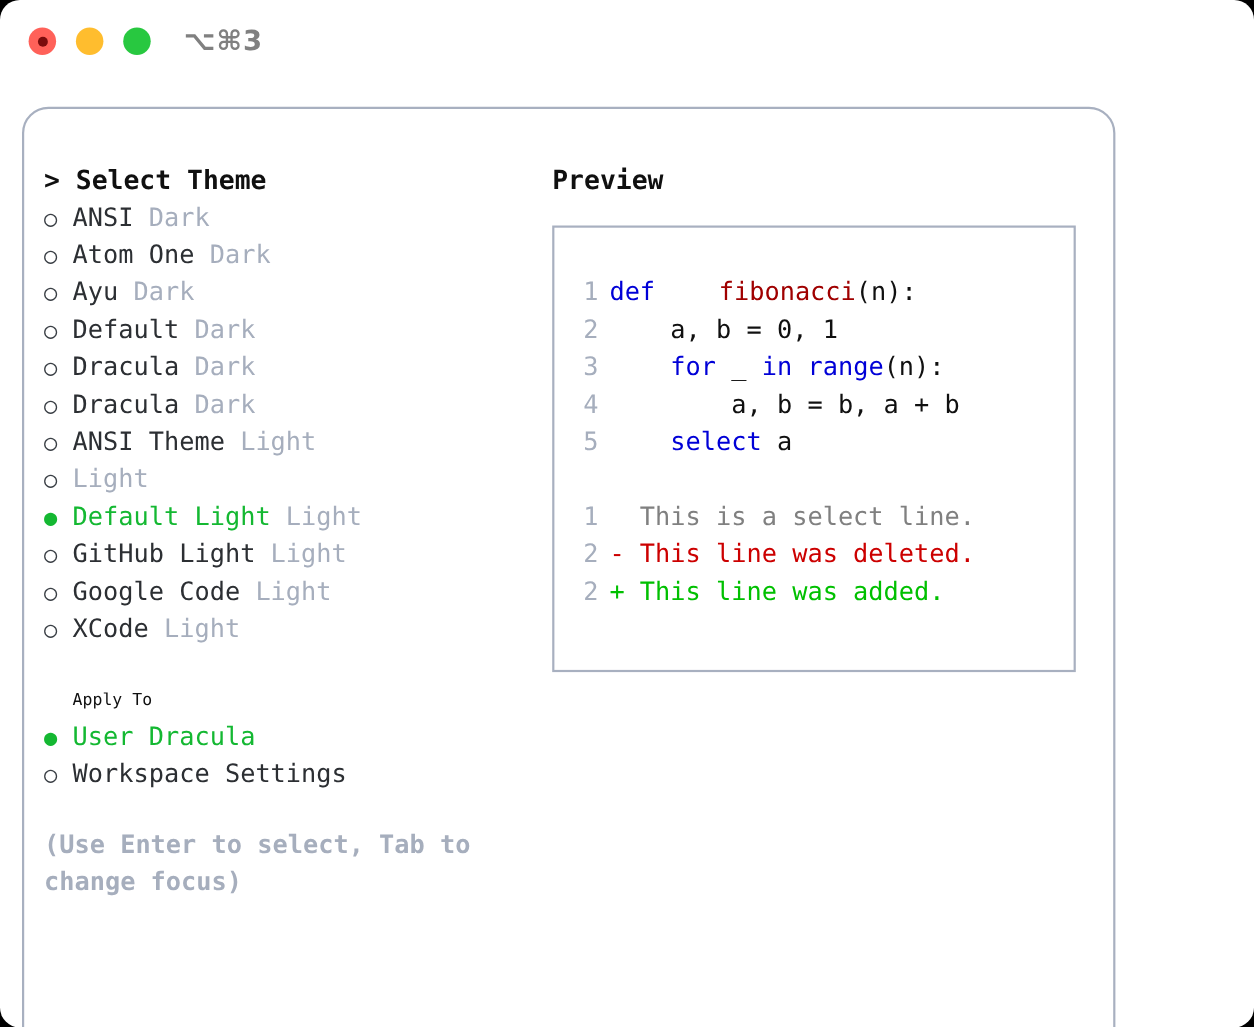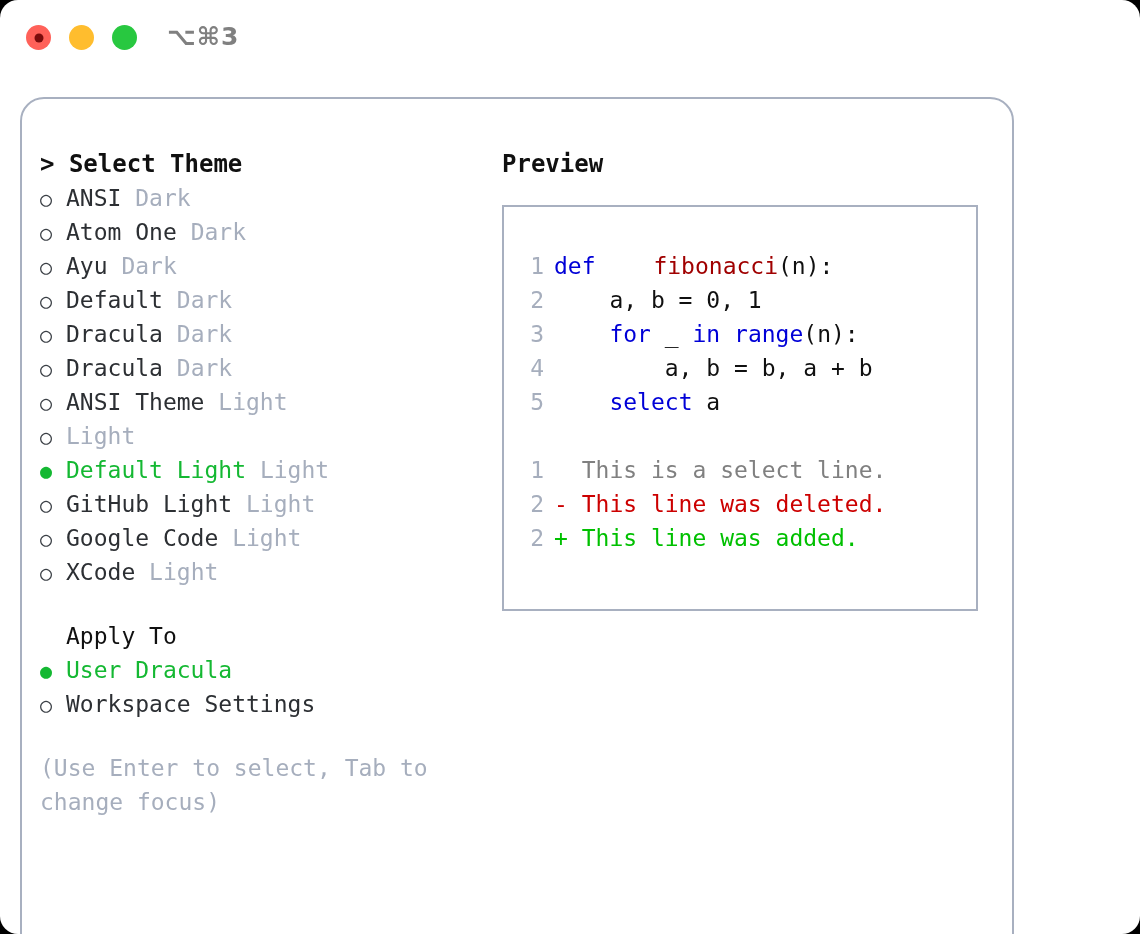--- a/index.html
+++ b/index.html
@@ -111,32 +111,33 @@
   }
   .marker.sel { color: #14b832; }
   .row .name  { color: #2c2f33; }
   .row.selected .name { color: #14b832; }
   .row .mode  { color: #a6aebd; }
 
   .apply-head {
     margin-top: 30px;
     height: 34px;
     line-height: 34px;
-    font-size: 23px;
+    font-size: 15px;
     color: #101010;
     padding-left: 26px;
     white-space: pre;
   }
   .hint {
     margin-top: 30px;
     font-size: 23px;
     line-height: 34px;
     color: #a6aebd;
     width: 400px;
     white-space: normal;
+    font-weight: bold;
   }
 
   
   .right-pane {
     position: absolute;
     left: 480px;
     top: 48px;
     width: 490px;
   }
   .preview-box {

